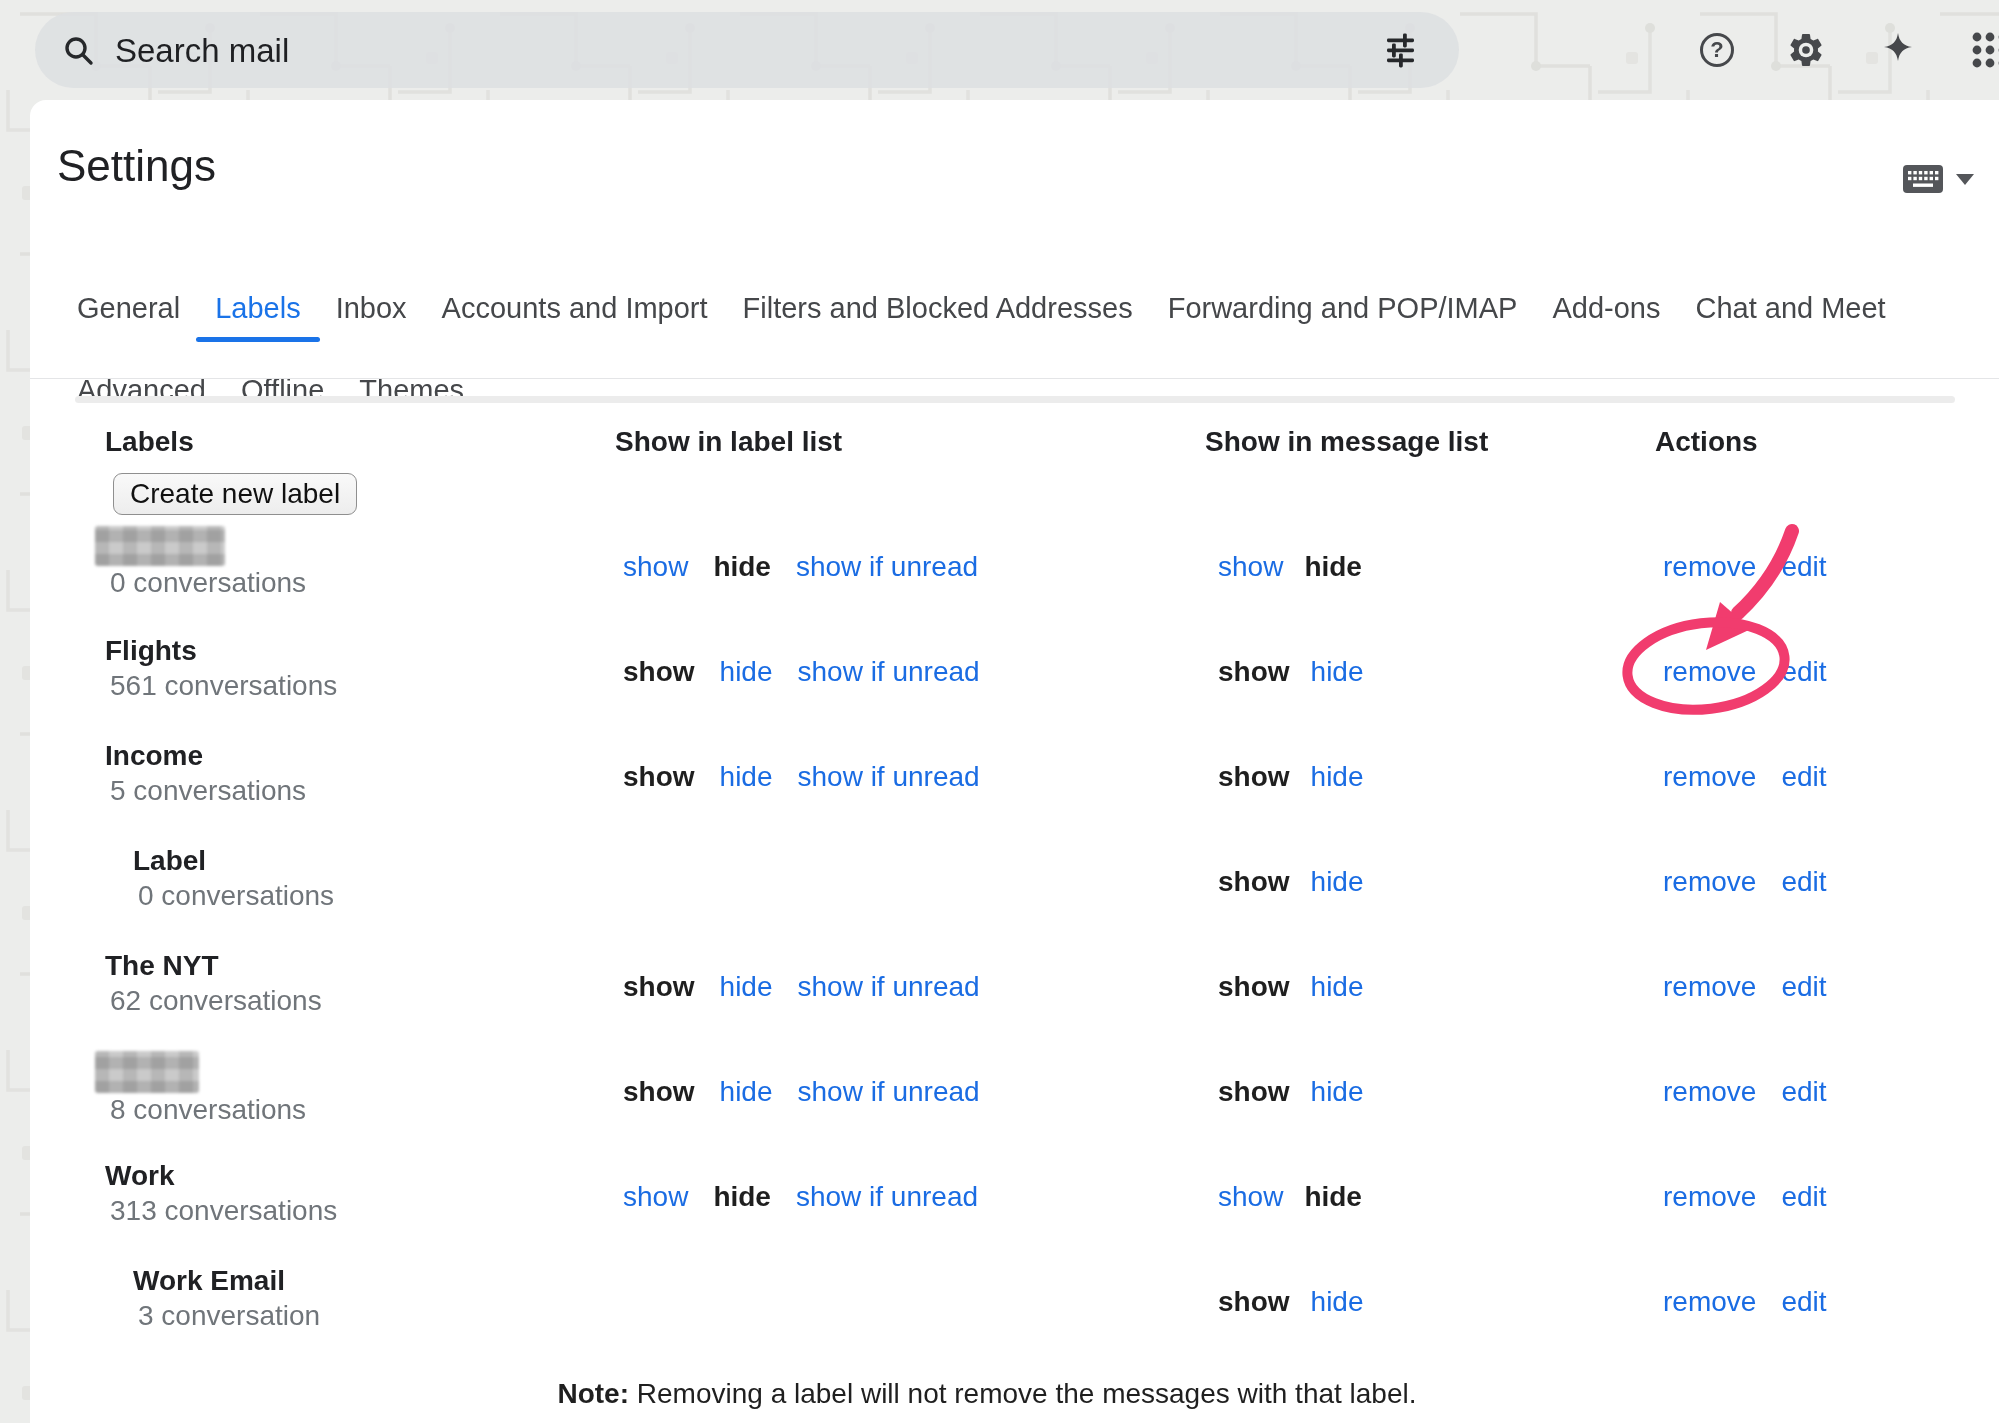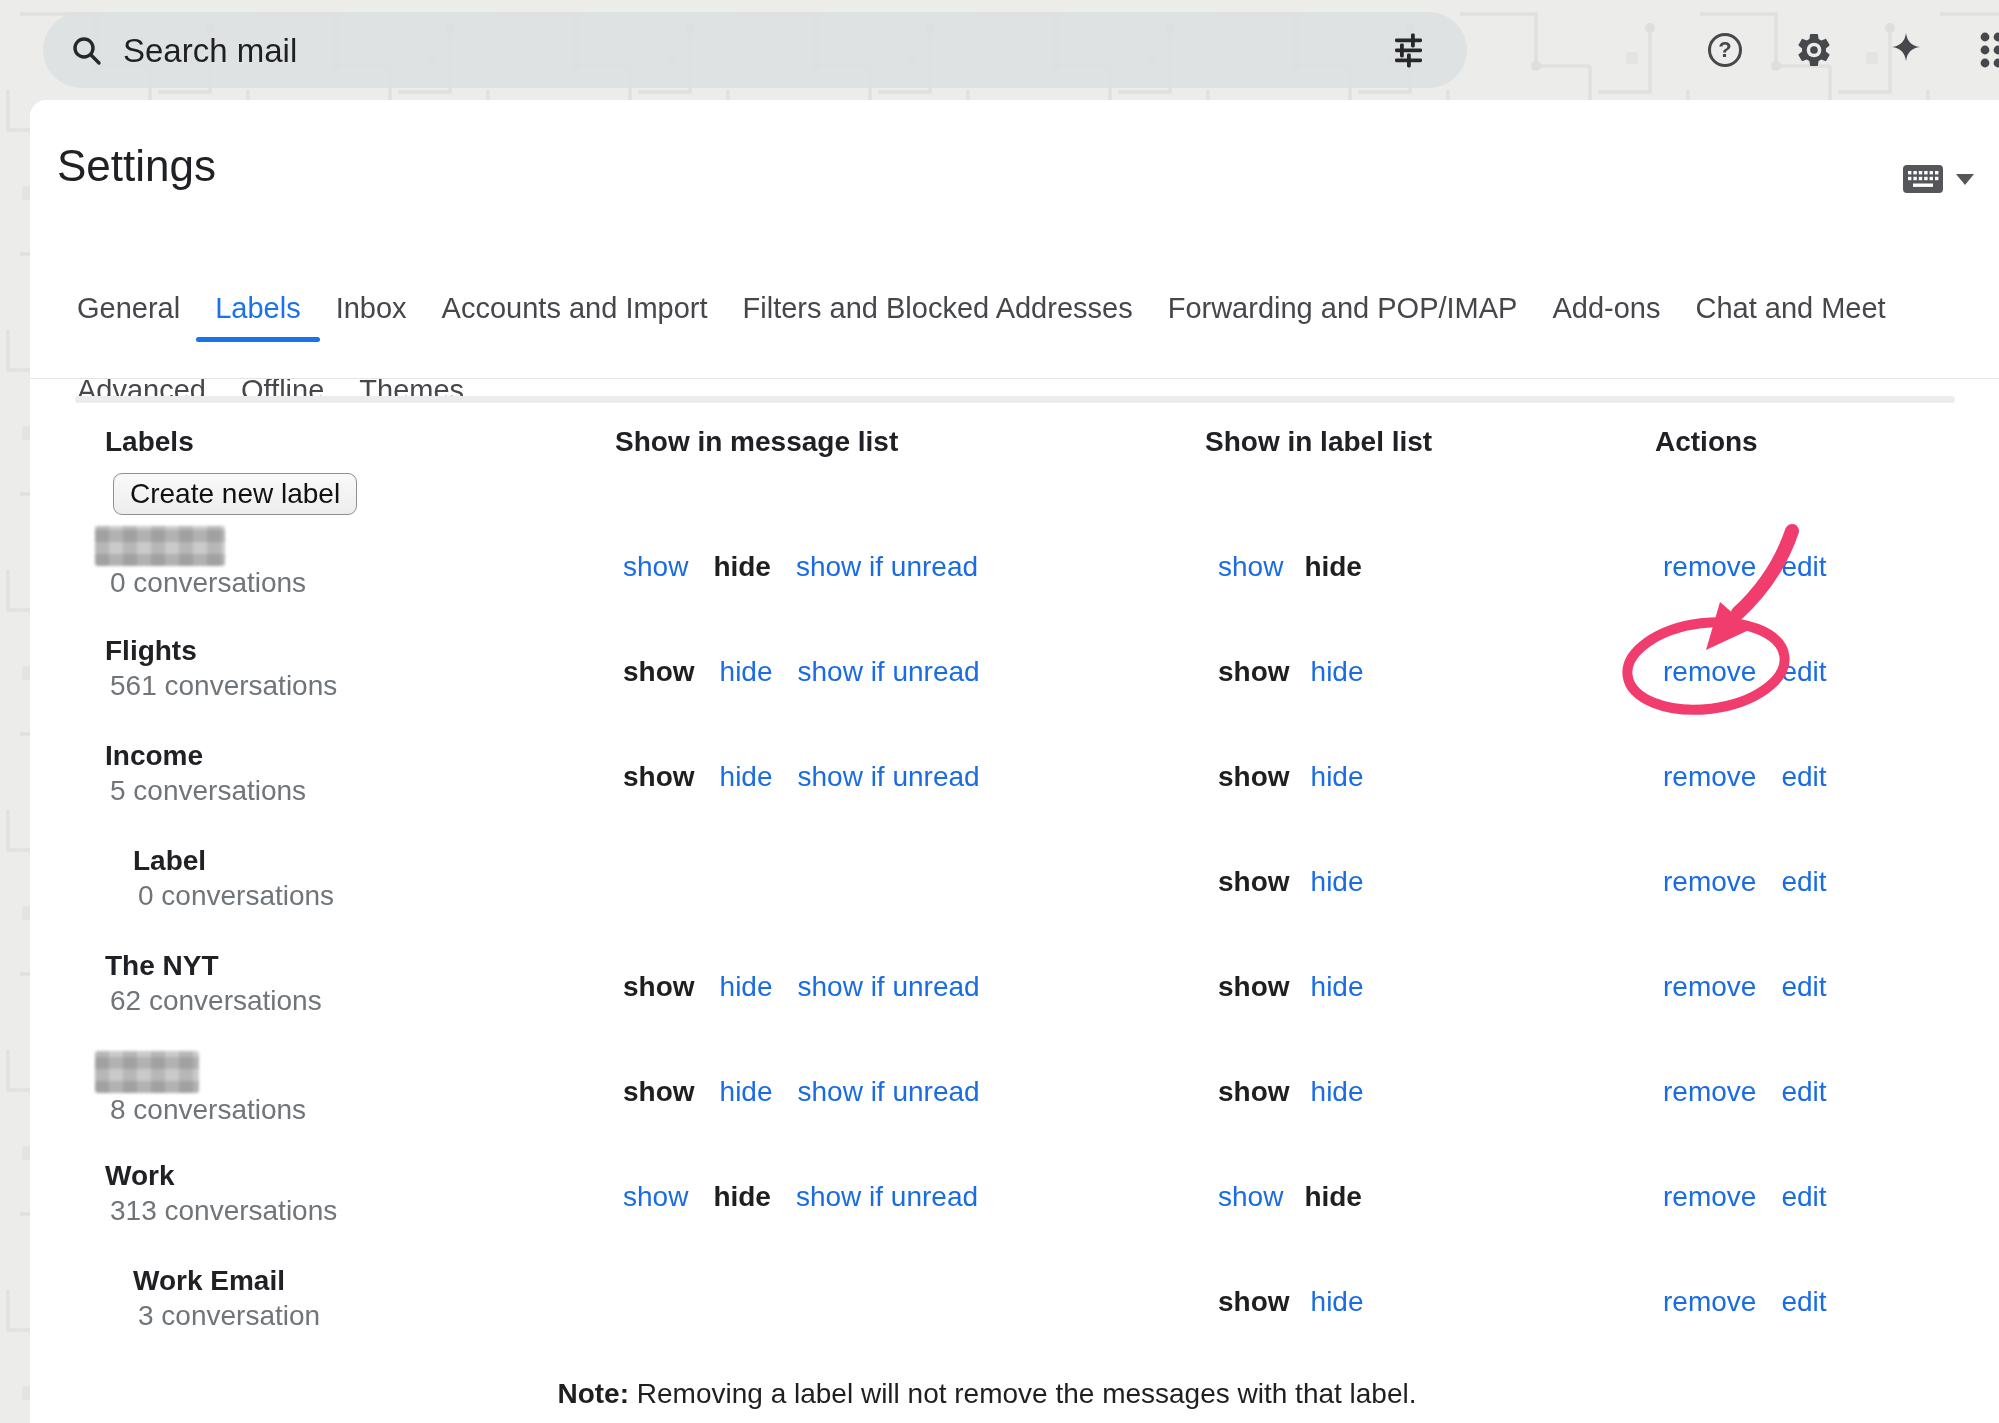--- a/index.html
+++ b/index.html
@@ -5,21 +5,21 @@
   html,body{margin:0;padding:0;}
   body{
     width:1999px;height:1423px;position:relative;overflow:hidden;
     font-family:"Liberation Sans",sans-serif;
     background:#ecedeb;color:#202124;
   }
   svg{display:block;}
   .bg-pattern{position:absolute;inset:0;z-index:0;}
 
   
-  .topbar{position:absolute;left:8px;top:0;width:1599px;height:100px;z-index:2;border-radius:22px;}
+  .topbar{position:absolute;left:0;top:0;width:1599px;height:100px;z-index:2;border-radius:22px;}
   .search-pill{
     position:absolute;left:35px;top:12px;width:1424px;height:76px;
     background:rgba(221,223,226,0.85);border-radius:38px;
     display:flex;align-items:center;
   }
   .search-mag{position:absolute;left:28px;top:23px;}
   .search-input{
     position:absolute;left:78px;top:0;height:76px;width:1200px;
     border:none;outline:none;background:transparent;
     font-family:"Liberation Sans",sans-serif;font-size:33px;color:#1f2023;
@@ -199,22 +199,22 @@
       <span class="tab">Advanced</span>
       <span class="tab">Offline</span>
       <span class="tab">Themes</span>
     </div>
 
   <div class="divider"></div>
   <div class="band"></div>
 
   <div class="thead tgrid">
     <span>Labels</span>
+    <span>Show in label list</span>
     <span>Show in message list</span>
-    <span>Show in label list</span>
     <span>Actions</span>
   </div>
 
   <button class="create-btn">Create new label</button>
 
   <div class="rows" id="rowsHost">
       <div class="lrow tgrid">
         <div>
           <div class="blurbox"></div>
           <div class="lcount">0 conversations</div>

